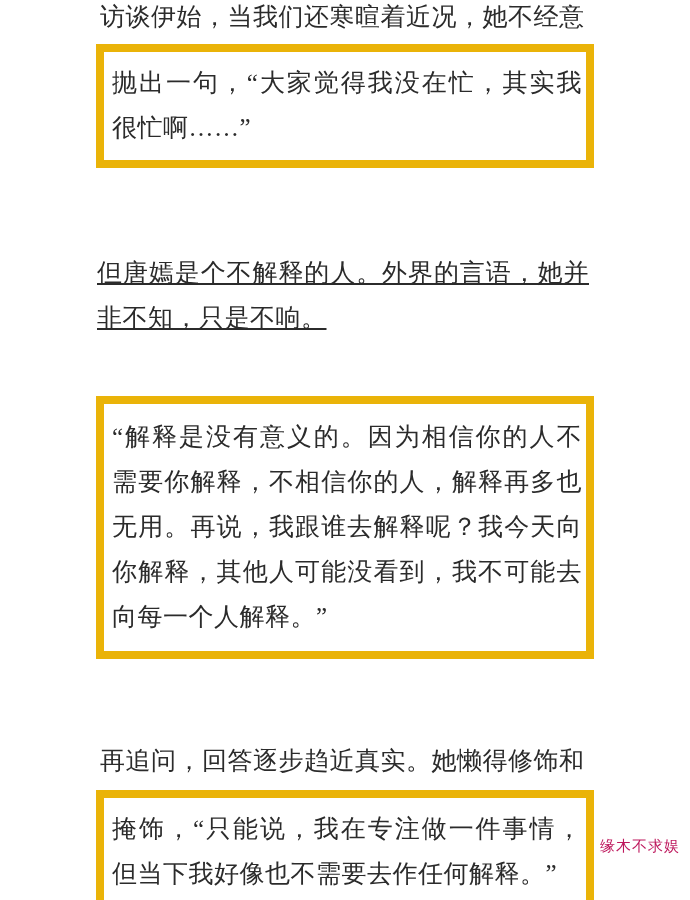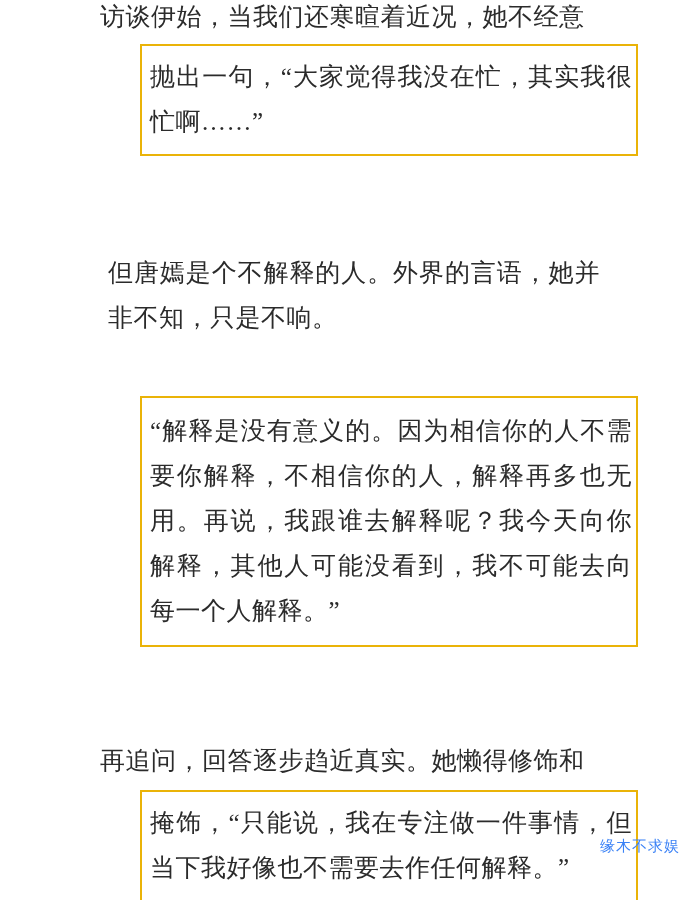--- a/index.html
+++ b/index.html
@@ -37,42 +37,42 @@
     line-height: 45px;
     color: #2b2b2b;
     letter-spacing: 0.5px;
     text-align: justify;
     white-space: pre-wrap;
     font-family: "Liberation Serif", "DejaVu Serif", serif;
   }
 
   
   .boxed {
-    border: 2px solid #eab308;
-    margin-left: 44px;
+    border: 8px solid #eab308;
   }
 
   .p1 {
     left: 100px;
     top: -6px;
     width: 490px;
     padding: 0;
   }
 
   .p2 {
     left: 96px;
     top: 44px;
     width: 498px;
     padding: 8px 4px 10px 8px;
   }
 
   .p3 {
-    left: 108px;
+    left: 97px;
     top: 250px;
     width: 492px;
+    text-decoration: underline;
   }
 
   .p4 {
     left: 96px;
     top: 396px;
     width: 498px;
     padding: 10px 4px 12px 8px;
   }
 
   .p5 {
@@ -86,21 +86,21 @@
     top: 790px;
     width: 498px;
     padding: 8px 4px 10px 8px;
   }
 
   .watermark {
     position: absolute;
     right: 10px;
     bottom: 8px;
     font-size: 15px;
-    color: #3b82f6;
+    color: #be185d;
     letter-spacing: 1px;
     font-family: "Liberation Sans", sans-serif;
     user-select: none;
   }
 </style>
 </head>
 <body>
 
 <div id="page">
   <div class="article">

